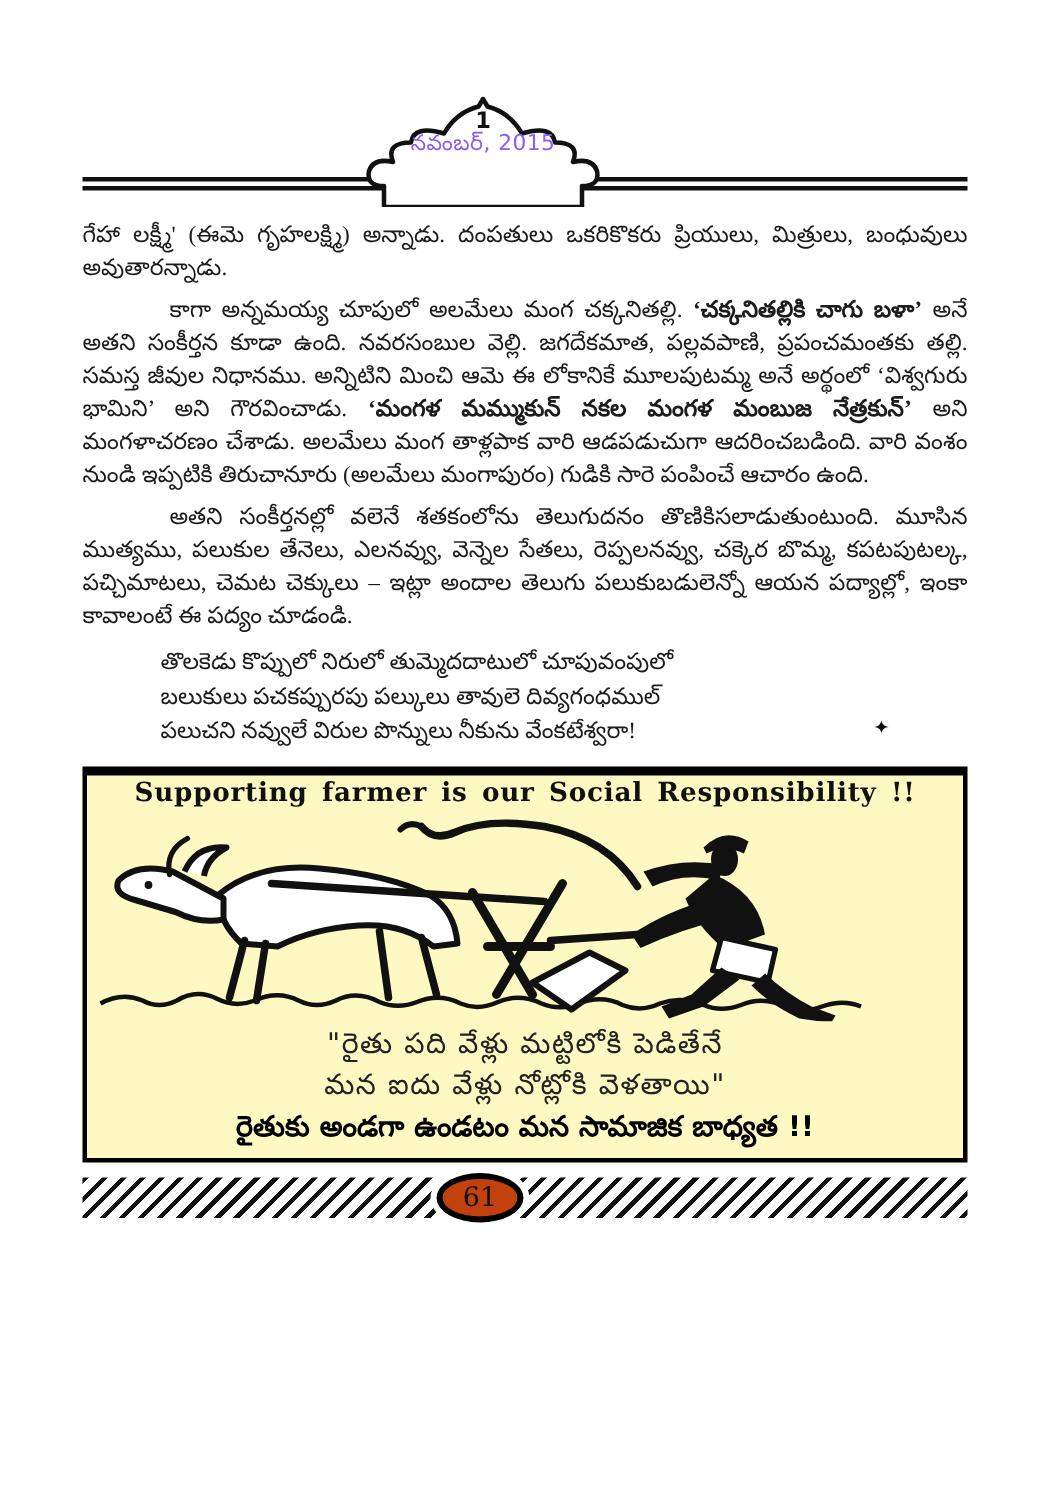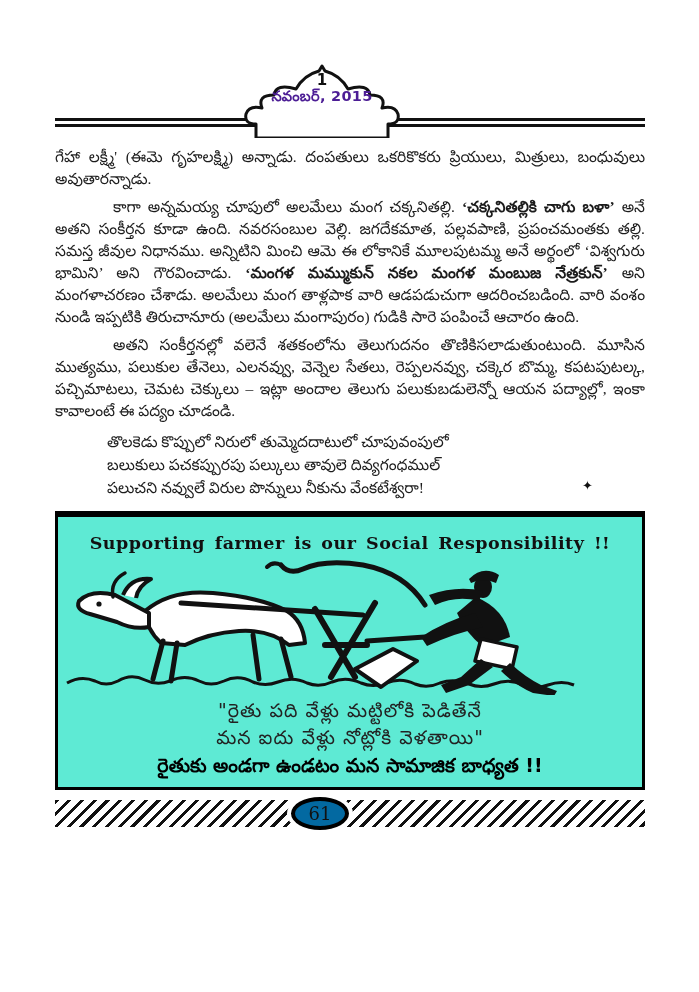--- a/index.html
+++ b/index.html
@@ -24,41 +24,41 @@
     position:absolute;top:4px;left:50%;
     transform:translateX(calc(-50% - 28px));
     width:172px;height:74px;
   }
   .dome svg{position:absolute;top:0;left:0;}
   .dome-text{
     position:absolute;top:8px;left:0;right:0;
     text-align:center;line-height:1.1;
   }
   .issue-number{font-weight:bold;font-size:15px;color:#111;}
-  .issue-date{font-weight:bold;font-size:14.5px;color:#4c1d95;letter-spacing:.3px;}
+  .issue-date{font-weight:normal;font-size:14.5px;color:#8b5cf6;letter-spacing:.3px;}
 
   
   .article{font-size:15.5px;line-height:22px;text-align:justify;}
   .para{margin:0 0 6px 0;font-family:Liberation Serif, serif;}
   .para.indent{text-indent:58px;}
   .para b{font-weight:bold;margin-top:24px;}
   .verse{position:relative;padding-left:52px;margin-top:8px;font-size:15.5px;line-height:23px;}
   .verse-line{white-space:nowrap;font-family:Liberation Serif, serif;}
   .verse-star{
     position:absolute;right:52px;bottom:2px;
     font-size:13px;color:#111;
   }
 
   
   .ad-box{
     margin-top:12px;
     border:3px solid #000;
     border-top-width:6px;
-    background:#5eead4;
-    padding:14px 4px 6px 4px;
+    background:#fef9c3;
+    padding:0 4px 6px 4px;
     box-sizing:border-box;
   }
   .ad-headline{
     font-family:"DejaVu Serif",serif;
     font-weight:bold;
     font-size:17.5px;
     text-align:center;
     letter-spacing:.5px;
     word-spacing:3px;
     color:#111;
@@ -89,21 +89,21 @@
     height:27px;
   }
   .footer-stripes{
     position:absolute;inset:0;
     background:repeating-linear-gradient(135deg,#111 0 3px,#fff 3px 9px);
   }
   .page-num-oval{
     position:absolute;top:-3px;
     left:50%;transform:translateX(calc(-50% - 30px));
     width:58px;height:33px;
-    background:#0369a1;
+    background:#c2410c;
     border:4px solid #000;
     border-radius:50%;
     box-shadow:0 0 0 4px #fff;
     display:flex;align-items:center;justify-content:center;
     box-sizing:border-box;
   }
   .page-num-oval span{
     font-family:"DejaVu Serif",serif;
     font-size:18px;color:#111;
   }

